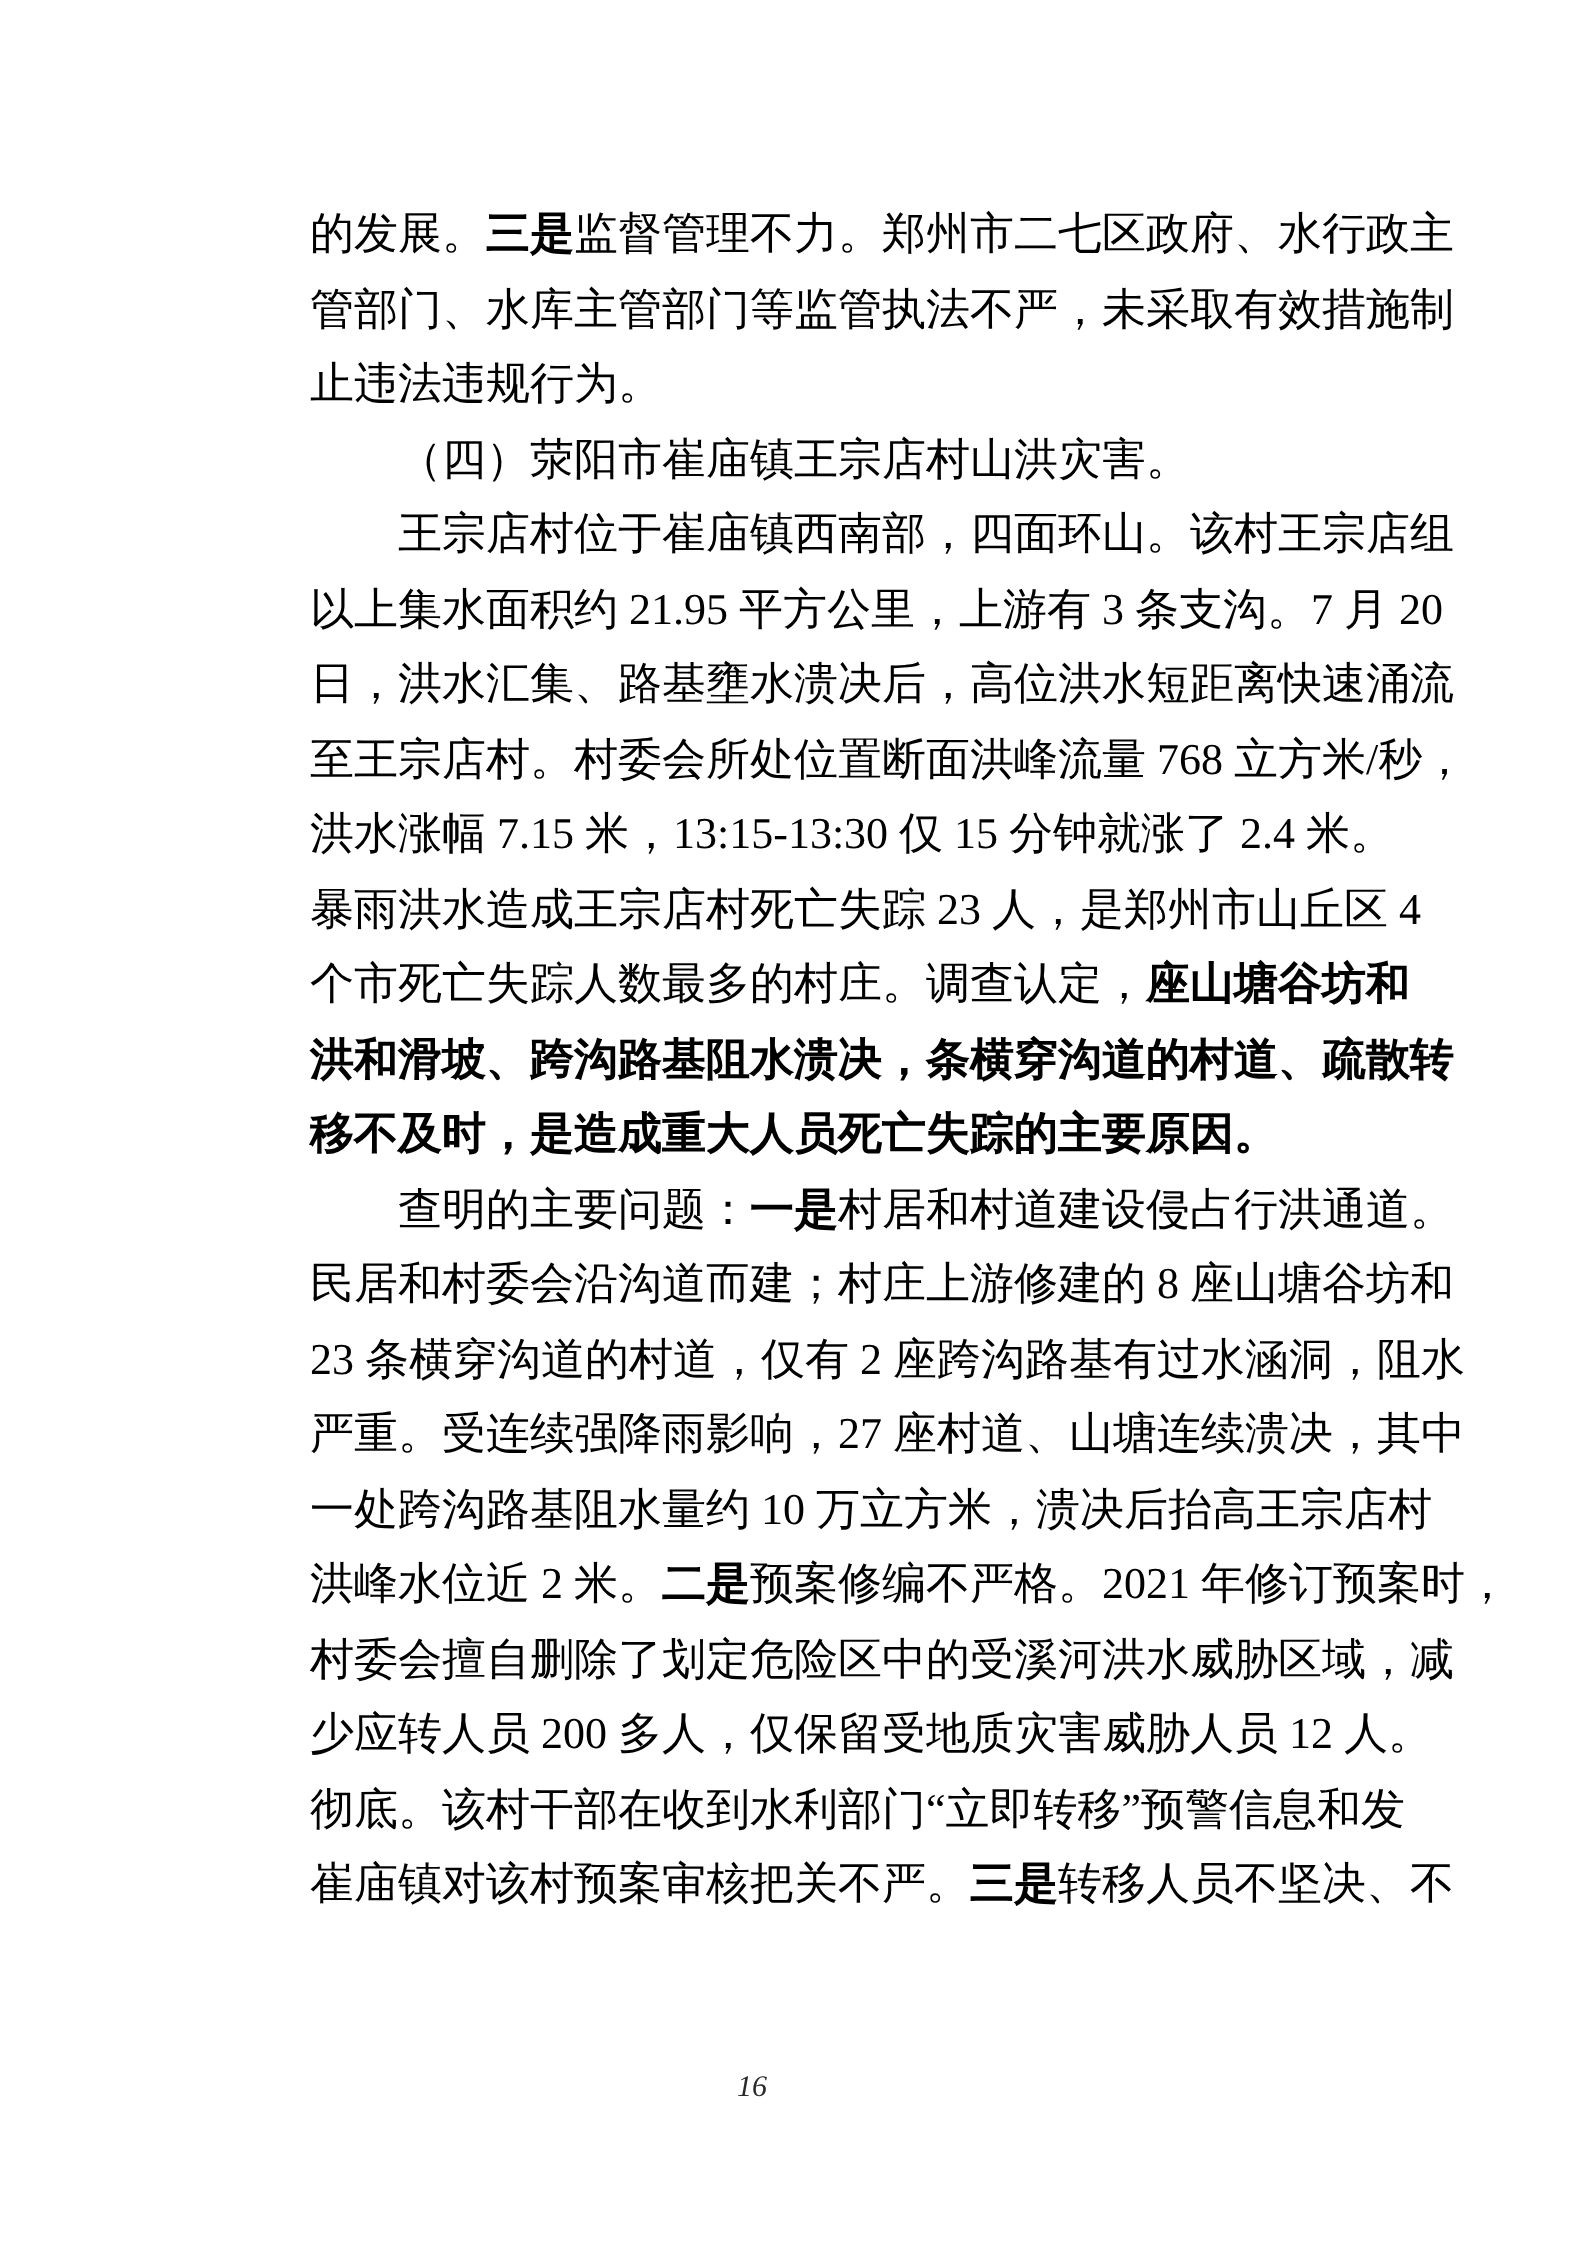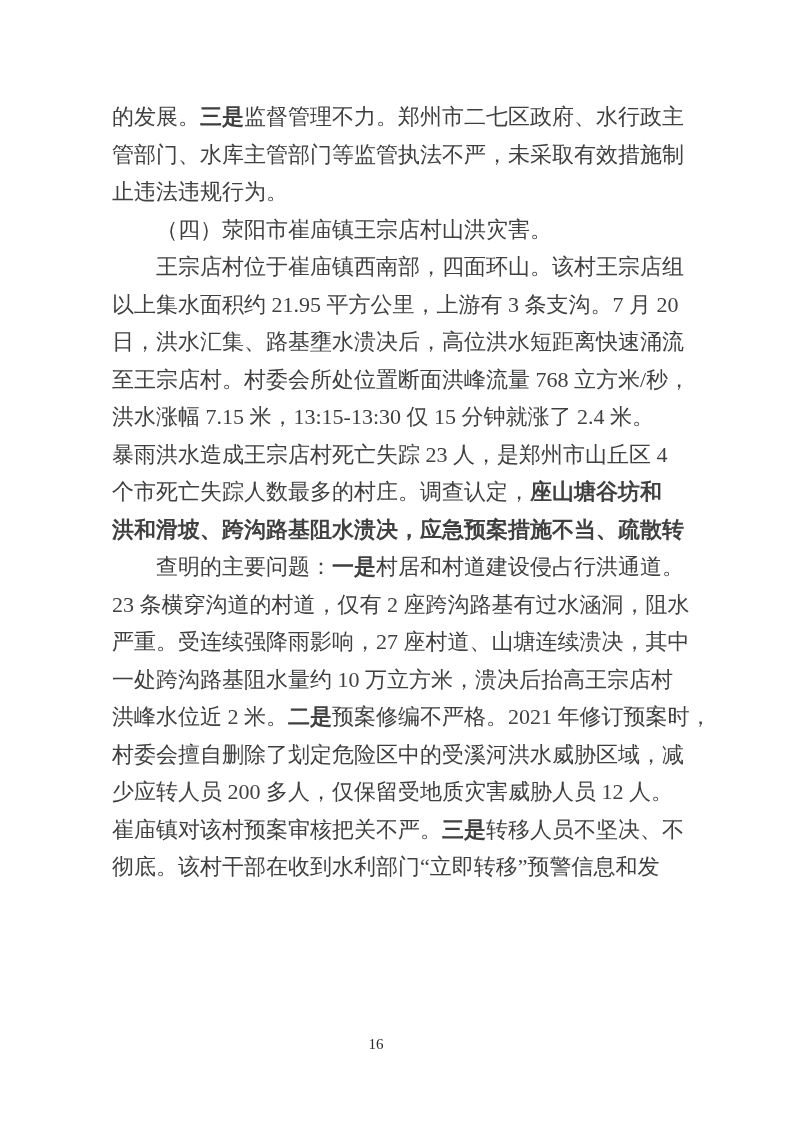--- a/index.html
+++ b/index.html
@@ -18,23 +18,24 @@
   .text-block {
     position: absolute;
     left: 112px;
     top: 98px;
     width: 572px;
   }
   .line {
     height: 37.5px;
     line-height: 37.5px;
     font-size: 22px;
-    color: #404040;
+    color: #000000;
     white-space: nowrap;
     letter-spacing: 0;
+    margin-left: 43px;
   }
   .line.indent {
     padding-left: 44px;
   }
   .bold {
     font-weight: 700;
     font-family: "Liberation Sans", "DejaVu Sans", sans-serif;
   }
   .heading-run {
     font-weight: 400;
@@ -42,43 +43,46 @@
   }
   .page-number {
     position: absolute;
     left: 0;
     top: 1036px;
     width: 752px;
     text-align: center;
     font-size: 15px;
     color: #2a2a2a;
     font-family: "Liberation Serif", "DejaVu Serif", serif;
+    font-style: italic;
   }
 </style>
 </head>
 <body>
 
 <div class="page">
   <div class="text-block">
       <div class="line"><span class="">的发展。</span><span class="bold">三是</span><span class="">监督管理不力。郑州市二七区政府、水行政主</span></div>
       <div class="line"><span class="">管部门、水库主管部门等监管执法不严，未采取有效措施制</span></div>
       <div class="line"><span class="">止违法违规行为。</span></div>
       <div class="line indent"><span class="heading-run">（四）荥阳市崔庙镇王宗店村山洪灾害。</span></div>
       <div class="line indent"><span class="">王宗店村位于崔庙镇西南部，四面环山。该村王宗店组</span></div>
       <div class="line"><span class="">以上集水面积约 21.95 平方公里，上游有 3 条支沟。7 月 20</span></div>
       <div class="line"><span class="">日，洪水汇集、路基壅水溃决后，高位洪水短距离快速涌流</span></div>
       <div class="line"><span class="">至王宗店村。村委会所处位置断面洪峰流量 768 立方米/秒，</span></div>
       <div class="line"><span class="">洪水涨幅 7.15 米，13:15-13:30 仅 15 分钟就涨了 2.4 米。</span></div>
       <div class="line"><span class="">暴雨洪水造成王宗店村死亡失踪 23 人，是郑州市山丘区 4</span></div>
       <div class="line"><span class="">个市死亡失踪人数最多的村庄。调查认定，</span><span class="bold">座山塘谷坊和</span></div>
-      <div class="line"><span class="bold">洪和滑坡、跨沟路基阻水溃决，应急预案措施不当、疏散转</span></div>
+      <div class="line"><span class="bold">洪和滑坡、跨沟路基阻水溃决，条横穿沟道的村道、疏散转</span></div>
+      <div class="line"><span class="bold">移不及时，是造成重大人员死亡失踪的主要原因。</span></div>
       <div class="line indent"><span class="">查明的主要问题：</span><span class="bold">一是</span><span class="">村居和村道建设侵占行洪通道。</span></div>
+      <div class="line"><span class="">民居和村委会沿沟道而建；村庄上游修建的 8 座山塘谷坊和</span></div>
       <div class="line"><span class="">23 条横穿沟道的村道，仅有 2 座跨沟路基有过水涵洞，阻水</span></div>
       <div class="line"><span class="">严重。受连续强降雨影响，27 座村道、山塘连续溃决，其中</span></div>
       <div class="line"><span class="">一处跨沟路基阻水量约 10 万立方米，溃决后抬高王宗店村</span></div>
       <div class="line"><span class="">洪峰水位近 2 米。</span><span class="bold">二是</span><span class="">预案修编不严格。2021 年修订预案时，</span></div>
       <div class="line"><span class="">村委会擅自删除了划定危险区中的受溪河洪水威胁区域，减</span></div>
       <div class="line"><span class="">少应转人员 200 多人，仅保留受地质灾害威胁人员 12 人。</span></div>
+      <div class="line"><span class="">彻底。该村干部在收到水利部门“立即转移”预警信息和发</span></div>
       <div class="line"><span class="">崔庙镇对该村预案审核把关不严。</span><span class="bold">三是</span><span class="">转移人员不坚决、不</span></div>
-      <div class="line"><span class="">彻底。该村干部在收到水利部门“立即转移”预警信息和发</span></div>
     </div>
   <div class="page-number">16</div>
 </div>
 
 </body></html>

